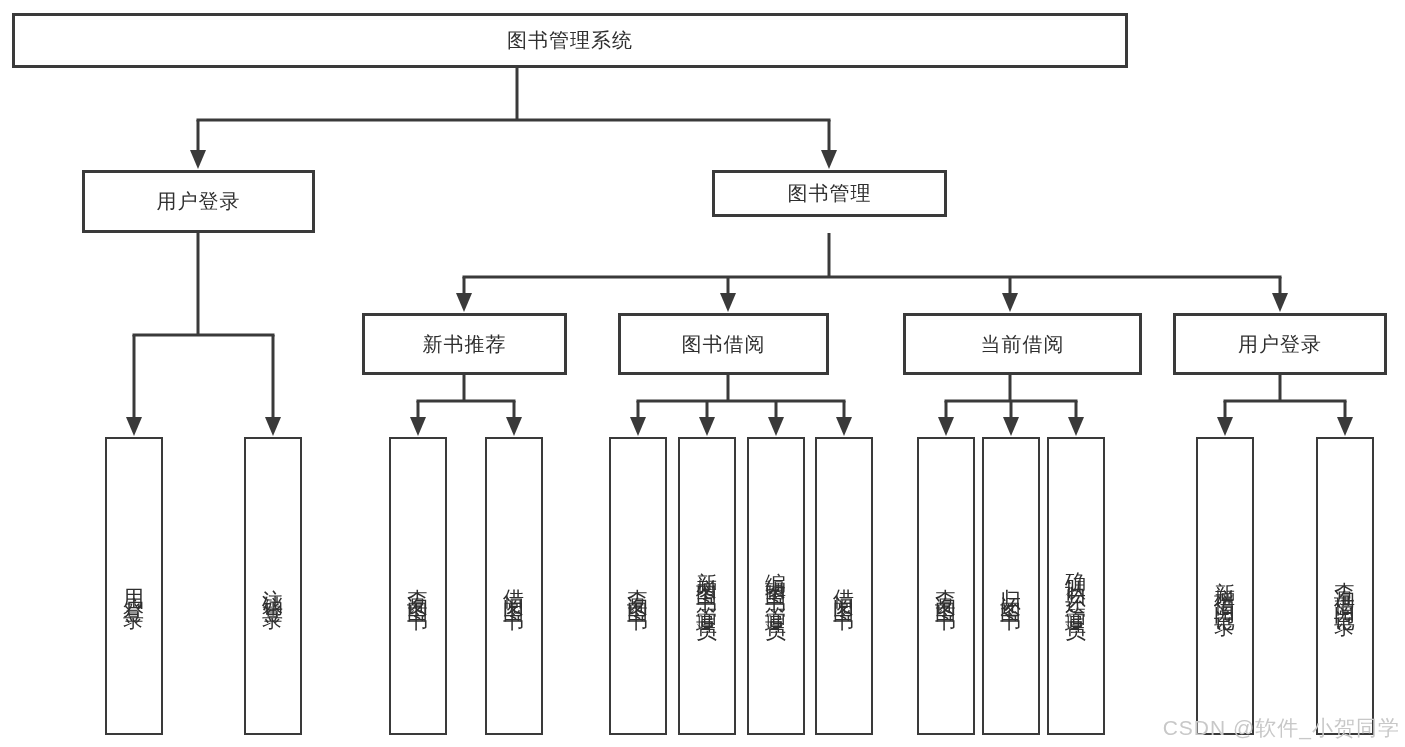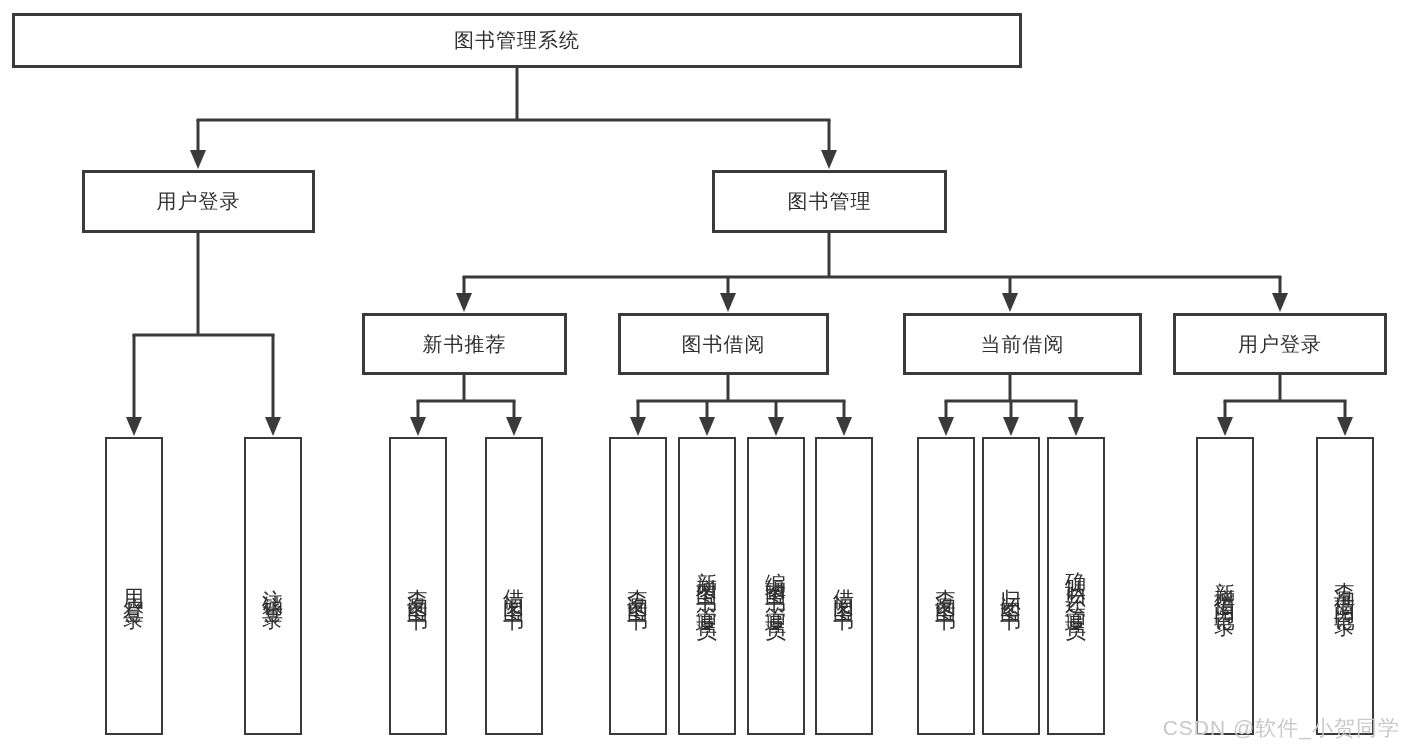--- a/index.html
+++ b/index.html
@@ -99,28 +99,28 @@
       <line x1="1076" y1="401" x2="1076" y2="420" stroke="#3a3a3a" stroke-width="3"></line>
       <polygon points="1068,417 1084,417 1076,436" fill="#3a3a3a"></polygon>
       <line x1="1280" y1="375" x2="1280" y2="401" stroke="#3a3a3a" stroke-width="3"></line>
       <line x1="1223.5" y1="401" x2="1346.5" y2="401" stroke="#3a3a3a" stroke-width="3"></line>
       <line x1="1225" y1="401" x2="1225" y2="420" stroke="#3a3a3a" stroke-width="3"></line>
       <polygon points="1217,417 1233,417 1225,436" fill="#3a3a3a"></polygon>
       <line x1="1345" y1="401" x2="1345" y2="420" stroke="#3a3a3a" stroke-width="3"></line>
       <polygon points="1337,417 1353,417 1345,436" fill="#3a3a3a"></polygon>
     </svg>
 
-  <div class="box h" style="left:12px;top:13px;width:1010px;height:55px;text-align:right;">
+  <div class="box h" style="left:12px;top:13px;width:1116px;height:55px;text-align:right;">
     <span>图书管理系统</span>
   </div>
 
   <div class="box h" style="left:82px;top:170px;width:233px;height:63px;">
     <span>用户登录</span>
   </div>
-  <div class="box h" style="left:712px;top:170px;width:235px;height:63px;">
+  <div class="box h" style="left:712px;top:170px;width:235px;height:47px;">
     <span>图书管理</span>
   </div>
 
   <div class="box h" style="left:362px;top:313px;width:205px;height:62px;">
     <span>新书推荐</span>
   </div>
   <div class="box h" style="left:618px;top:313px;width:211px;height:62px;">
     <span>图书借阅</span>
   </div>
   <div class="box h" style="left:903px;top:313px;width:239px;height:62px;">

